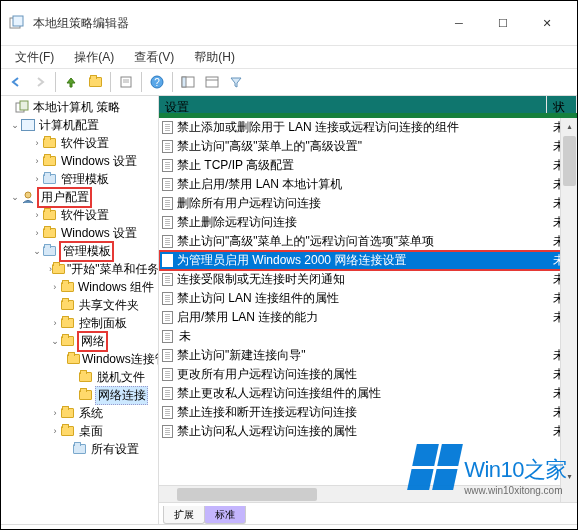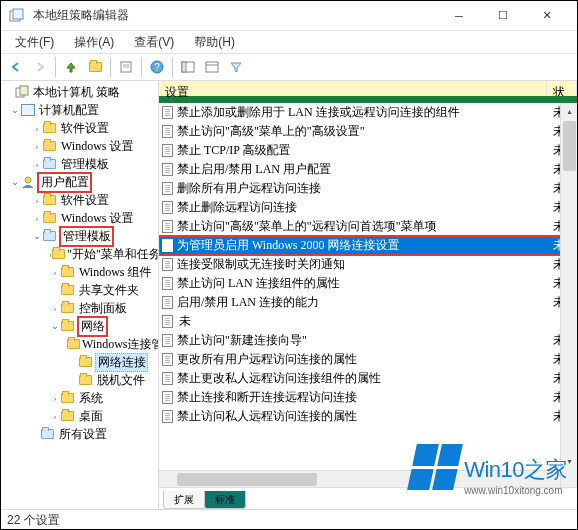--- a/index.html
+++ b/index.html
@@ -1,58 +1,58 @@
 <!DOCTYPE html>
 <html><head>
 <meta charset="utf-8">
 <style>
 * { box-sizing: border-box; margin: 0; padding: 0; }
 body { font-family: "Microsoft YaHei", "Segoe UI", sans-serif; font-size: 12px; background: #fff; width: 578px; height: 530px; position: relative; overflow: hidden; border: 1px solid #000; }
-.titlebar { height: 30px; background: #fff; display: flex; align-items: center; padding: 0 8px; border-bottom: 1px solid #e5e5e5; }
+.titlebar { height: 45px; background: #fff; display: flex; align-items: center; padding: 0 8px; border-bottom: 1px solid #e5e5e5; }
 .titlebar .icon { width: 16px; height: 16px; margin-right: 8px; }
 .titlebar .title { flex: 1; color: #333; }
 .titlebar .ctrl { width: 44px; height: 28px; display: flex; align-items: center; justify-content: center; color: #333; font-size: 11px; }
 .titlebar .ctrl.close { color: #333; }
 .menubar { height: 22px; display: flex; align-items: center; padding: 0 6px; gap: 4px; }
 .menubar span { padding: 2px 8px; color: #333; }
 .toolbar { height: 28px; border-top: 1px solid #e5e5e5; border-bottom: 1px solid #ddd; display: flex; align-items: center; padding: 0 4px; gap: 2px; }
 .tbbtn { width: 22px; height: 22px; display: flex; align-items: center; justify-content: center; border: 1px solid transparent; }
 .tbsep { width: 1px; height: 20px; background: #ccc; margin: 0 2px; }
-.content { display: flex; height: 428px; font-family: Liberation Serif, serif; }
+.content { display: flex; height: 428px; }
 .tree-pane { width: 158px; border-right: 1px solid #ddd; overflow: hidden; background: #fff; padding: 2px 0; }
 .tree-row { display: flex; align-items: center; height: 18px; white-space: nowrap; padding-right: 4px; }
 .tree-row .exp { width: 12px; text-align: center; color: #666; font-size: 9px; cursor: pointer; }
 .tree-row .ficon { width: 16px; height: 14px; display: flex; align-items: center; }
 .tree-row .label { padding-left: 2px; }
 .tree-row.sel .label { background: #cce8ff; border: 1px dotted #99c; }
 .hl { border: 2px solid #e53935; padding: 0 1px; }
 .folder-y { width: 13px; height: 10px; background: #ffd96b; border: 1px solid #d6a823; border-radius: 1px; display: inline-block; position: relative; }
 .folder-y::before { content: ''; position: absolute; top: -3px; left: 0; width: 5px; height: 3px; background: #ffd96b; border: 1px solid #d6a823; border-bottom: none; border-radius: 1px 1px 0 0; }
 .folder-b { width: 13px; height: 10px; background: #d6e8f7; border: 1px solid #7aa8cc; border-radius: 1px; display: inline-block; position: relative; }
 .folder-b::before { content: ''; position: absolute; top: -3px; left: 0; width: 5px; height: 3px; background: #d6e8f7; border: 1px solid #7aa8cc; border-bottom: none; border-radius: 1px 1px 0 0; }
 .comp-ic { width: 14px; height: 12px; background: #e8f4ff; border: 1px solid #6694bb; display: inline-block; }
 .right-pane { flex: 1; display: flex; flex-direction: column; position: relative; }
-.list-header { height: 22px; display: flex; border-bottom: 7px solid #15803d; background: #fef9c3; }
+.list-header { height: 22px; display: flex; border-bottom: 5px solid #15803d; background: #0f766e; }
 .list-header .col { padding: 3px 6px; border-right: 1px solid #e5e5e5; }
 .col-setting { flex: 1; }
 .col-state { width: 30px; }
 .list-body { flex: 1; overflow: hidden; position: relative; }
 .list-row { display: flex; height: 19px; align-items: center; }
 .list-row .ic { width: 16px; display: flex; justify-content: center; }
 .list-row .txt { flex: 1; white-space: nowrap; overflow: hidden; padding-left: 2px; }
 .list-row .st { width: 28px; padding-left: 4px; }
 .list-row.selected { background: #0078d7; color: #fff; }
 .list-row.selected.hlred { outline: 2px solid #e53935; outline-offset: -1px; }
 .doc-ic { width: 11px; height: 13px; background: #fff; border: 1px solid #888; position: relative; display: inline-block; }
 .doc-ic::after { content: ''; position: absolute; top: 2px; left: 2px; right: 2px; height: 1px; background: #bbb; box-shadow: 0 2px 0 #bbb, 0 4px 0 #bbb, 0 6px 0 #bbb; }
 .list-row.selected .doc-ic { border-color: #fff; }
 .list-row.selected .doc-ic::after { background: #fff; box-shadow: 0 2px 0 #fff, 0 4px 0 #fff, 0 6px 0 #fff; }
 .tabs { height: 22px; display: flex; align-items: flex-end; border-top: 1px solid #ddd; background: #fff; padding-left: 4px; }
 .tab { padding: 2px 10px 1px; border: 1px solid #ccc; border-top: none; border-radius: 0 0 3px 3px; font-size: 10px; margin-right: -1px; background: #f7f7f7; }
-.tab.active { background: #0f766e; }
+.tab.active { background: #c4b5fd; }
 .statusbar { height: 22px; border-top: 1px solid #ddd; display: flex; align-items: center; padding: 0 6px; color: #333; }
 .watermark { position: absolute; right: 0; bottom: 22px; width: 250px; height: 80px; pointer-events: none; display: flex; align-items: center; justify-content: flex-end; padding-right: 10px; opacity: 0.95; }
 .wm-logo { width: 46px; height: 46px; display: grid; grid-template-columns: 1fr 1fr; grid-template-rows: 1fr 1fr; gap: 3px; transform: skewX(-12deg); margin-right: 6px; }
 .wm-logo div { background: #0078d7; }
 .wm-text { color: #0078d7; margin-top: 16px; }
 .wm-text .big { font-size: 22px; font-weight: 400; letter-spacing: -0.5px; }
 .wm-text .small { font-size: 10px; color: #666; }
 .scroll-right { position: absolute; right: 0; top: 0; width: 17px; height: 100%; background: #f0f0f0; border-left: 1px solid #ddd; }
 .scroll-right .thumb { position: absolute; top: 18px; left: 2px; width: 13px; height: 50px; background: #cdcdcd; border-radius: 2px; }
 .scroll-right .arr { position: absolute; width: 17px; height: 17px; display: flex; align-items: center; justify-content: center; font-size: 8px; color: #555; }
@@ -245,49 +245,49 @@
         </span>
         <span class="label hl">网络</span>
       </div>
     <div class="tree-row" style="padding-left:66px">
         <span class="exp"></span>
         <span class="ficon">
           <span class="folder-y"></span>
         </span>
         <span class="label">Windows连接管理器</span>
       </div>
+    <div class="tree-row" style="padding-left:66px">
+        <span class="exp"></span>
+        <span class="ficon">
+          <span class="folder-y"></span>
+        </span>
+        <span class="label">脱机文件</span>
+      </div>
     <div class="tree-row sel" style="padding-left:66px">
         <span class="exp"></span>
         <span class="ficon">
           <span class="folder-y"></span>
         </span>
         <span class="label hl">网络连接</span>
       </div>
-    <div class="tree-row" style="padding-left:66px">
-        <span class="exp"></span>
-        <span class="ficon">
-          <span class="folder-y"></span>
-        </span>
-        <span class="label">脱机文件</span>
-      </div>
     <div class="tree-row" style="padding-left:48px">
         <span class="exp">›</span>
         <span class="ficon">
           <span class="folder-y"></span>
         </span>
         <span class="label">系统</span>
       </div>
     <div class="tree-row" style="padding-left:48px">
         <span class="exp">›</span>
         <span class="ficon">
           <span class="folder-y"></span>
         </span>
         <span class="label">桌面</span>
       </div>
-    <div class="tree-row" style="padding-left:28px">
+    <div class="tree-row" style="padding-left:60px">
         <span class="exp"></span>
         <span class="ficon">
           <span class="folder-b"></span>
         </span>
         <span class="label">所有设置</span>
       </div>
   </div>
 
   <div class="right-pane">
     <div class="list-header">
@@ -313,21 +313,21 @@
           <span class="ic">
             <span class="doc-ic"></span>
           </span>
           <span class="txt">禁止 TCP/IP 高级配置</span>
           <span class="st">未</span>
         </div>
         <div class="list-row">
           <span class="ic">
             <span class="doc-ic"></span>
           </span>
-          <span class="txt">禁止启用/禁用 LAN 用户配置</span>
+          <span class="txt">禁止启用/禁用 LAN 本地计算机</span>
           <span class="st">未</span>
         </div>
         <div class="list-row">
           <span class="ic">
             <span class="doc-ic"></span>
           </span>
           <span class="txt">删除所有用户远程访问连接</span>
           <span class="st">未</span>
         </div>
         <div class="list-row">

